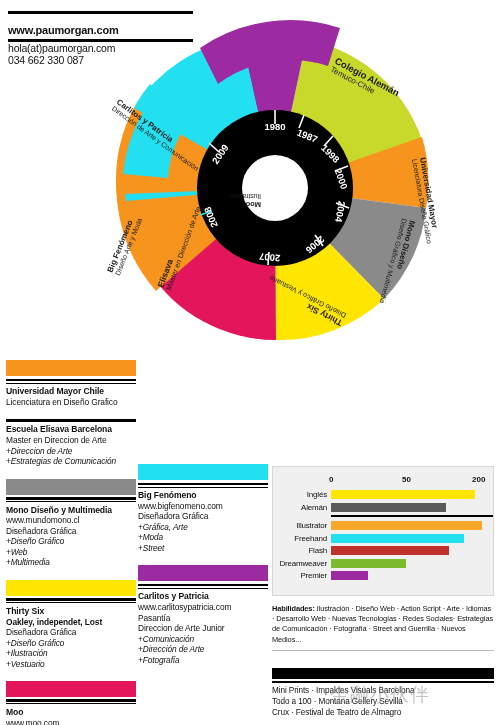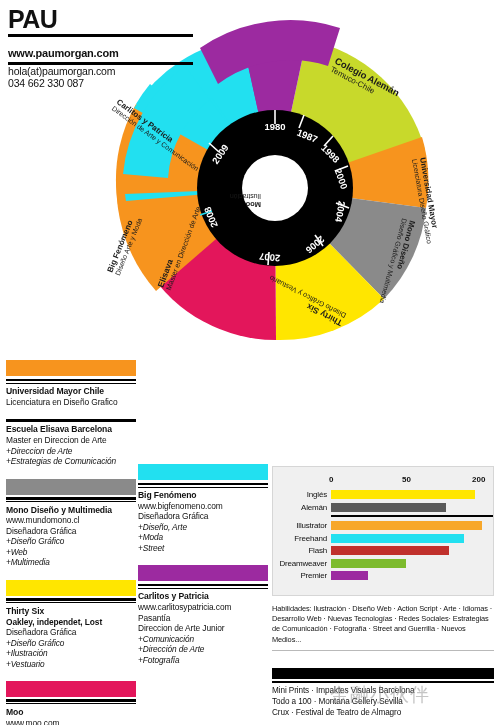--- a/index.html
+++ b/index.html
@@ -51,41 +51,40 @@
   .bar-row { display: flex; align-items: center; height: 11px; margin-bottom: 1.5px; }
   .bar-lab { width: 58px; text-align: right; font-size: 8px; padding-right: 4px; color: #111; letter-spacing: -0.2px; }
   .bar-track { flex: 1; position: relative; height: 9px; }
   .bar-fill { height: 9px; }
   .bar-sep { margin: 2px 0 3px 58px; height: 2.5px; background: #000; }
 
   #habilidades {
     position: absolute; left: 272px; top: 604px; width: 222px;
     font-size: 7.4px; line-height: 1.38; letter-spacing: -0.1px;
   }
-  #habilidades b { font-weight: normal; }
+  #habilidades b { font-weight: bold; }
   #hab-rule { position: absolute; left: 272px; top: 650px; width: 222px; height: 1px; background: #b9b9b9; }
 
   #expo-bar { position: absolute; left: 272px; top: 668px; width: 222px; height: 11px; background: #000; }
   #expo-rule { position: absolute; left: 272px; top: 681px; width: 222px; height: 1.5px; background: #000; }
   #expo { position: absolute; left: 272px; top: 686px; width: 222px; }
   #expo .title { font-size: 8.4px; font-weight: bold; line-height: 1.3; }
   #expo .line { font-size: 8.2px; line-height: 1.32; letter-spacing: -0.1px; }
 
   #watermark {
     position: absolute; left: 330px; top: 682px;
     font-size: 19px; color: rgba(150,150,150,0.55);
     font-family: "DejaVu Sans", sans-serif; letter-spacing: 1px;
     pointer-events: none; white-space: nowrap;
   }
 </style>
 </head>
 <body>
 
 <div id="header">
-  <div class="name-line">PAU</div>
   <div class="rule-thick"></div>
   <div class="web">www.paumorgan.com</div>
   <div class="rule-thick"></div>
   <div class="contact">hola(at)paumorgan.com</div>
   <div class="contact">034 662 330 087</div>
 </div>
 
 <div id="wheel-area">
   <div id="wheel">
     <svg viewBox="0 0 370 360">
@@ -263,21 +262,21 @@
   </div>
 
   <div class="legend-col c2" style="padding-top:104px">
     <div class="legend-block">
       <div class="swatch" style="background:#22e0f0"></div>
       <div class="sw-rule"></div>
       <div class="sw-rule2"></div>
       <div class="lb-title">Big Fenómeno</div>
       <div class="lb-line">www.bigfenomeno.com</div>
       <div class="lb-line">Diseñadora Gráfica</div>
-      <div class="lb-item">+Diseño, Arte</div>
+      <div class="lb-item">+Gráfica, Arte</div>
       <div class="lb-item">+Moda</div>
       <div class="lb-item">+Street</div>
     </div>
 
     <div class="legend-block" style="margin-top:9px">
       <div class="swatch" style="background:#9c2aa0"></div>
       <div class="sw-rule"></div>
       <div class="sw-rule2"></div>
       <div class="lb-title">Carlitos y Patricia</div>
       <div class="lb-line">www.carlitosypatricia.com</div>

